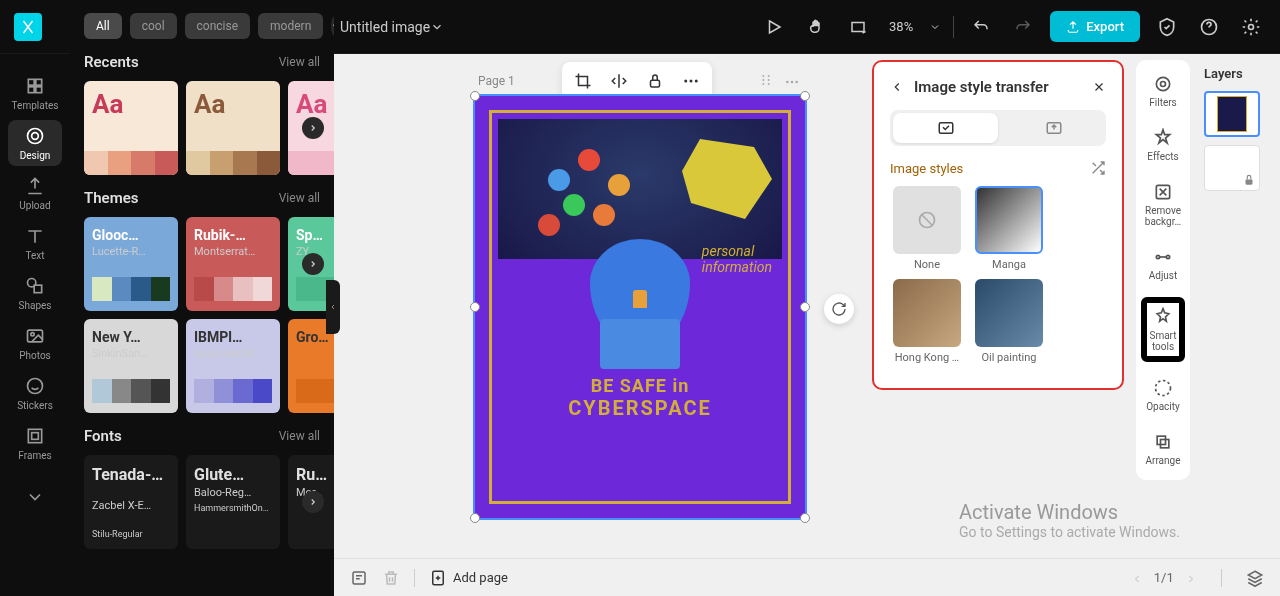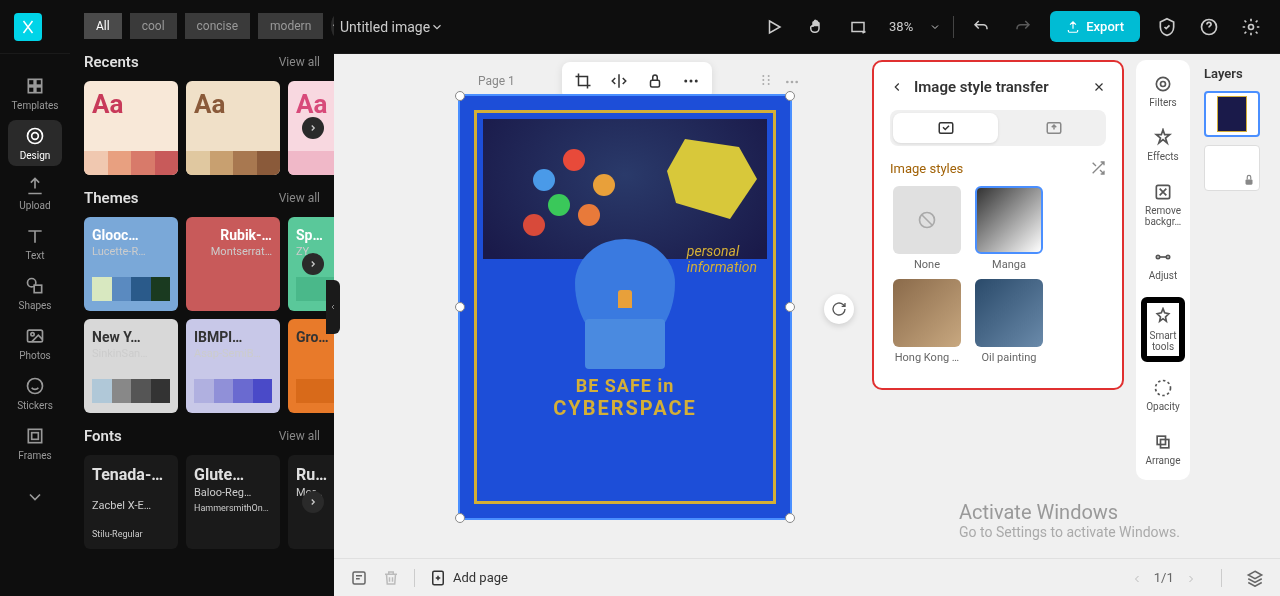--- a/index.html
+++ b/index.html
@@ -6,39 +6,39 @@
 body{width:1280px;height:596px;background:#0e0e0e;color:#e0e0e0;overflow:hidden;position:relative}
 .topbar{height:54px;background:#0e0e0e;display:flex;align-items:center;padding:0 14px;gap:0;border-bottom:1px solid #1a1a1a}
 .logo{width:28px;height:28px;background:#00d4e8;border-radius:4px;display:flex;align-items:center;justify-content:center}
 .logo svg{width:18px;height:18px}
 .leftcol{width:70px;background:#0e0e0e;position:absolute;left:0;top:54px;bottom:0;display:flex;flex-direction:column;align-items:center;padding-top:16px;gap:4px}
 .lefticon{width:54px;height:46px;display:flex;flex-direction:column;align-items:center;justify-content:center;gap:4px;border-radius:8px;color:#999;font-size:10px;cursor:pointer}
 .lefticon.active{background:#2a2a2a;color:#fff}
 .lefticon svg{width:20px;height:20px}
 .leftpanel{width:264px;background:#0e0e0e;position:absolute;left:70px;top:1px;bottom:0;padding:0 4px;overflow:hidden}
 .filterrow{display:flex;gap:8px;padding:12px 10px 10px;align-items:center}
-.chip{background:#3a3a3a;color:#999;font-size:12px;padding:6px 12px;border-radius:0;cursor:pointer}
+.chip{background:#3a3a3a;color:#999;font-size:12px;padding:6px 12px;border-radius:6px;cursor:pointer}
 .chip.active{background:#4a4a4a;color:#fff}
 .chiparrow{width:22px;height:22px;background:#2a2a2a;border-radius:50%;display:flex;align-items:center;justify-content:center;margin-left:auto}
 .section{padding:4px 10px 10px}
 .sechdr{display:flex;justify-content:space-between;align-items:center;margin-bottom:10px}
 .sechdr h3{font-size:15px;font-weight:600;color:#e0e0e0}
 .sechdr a{font-size:12px;color:#888;text-decoration:none}
 .cardrow{display:flex;gap:8px;position:relative}
 .card{width:94px;height:94px;background:#2a2a2a;border-radius:6px;overflow:hidden;flex-shrink:0;display:flex;flex-direction:column}
 .card.theme{display:flex;flex-direction:column;padding:10px 8px}
 .swatches{display:flex;height:24px;margin-top:auto}
 .swatches span{flex:1}
 .aa{font-size:26px;font-weight:700;padding:8px}
 .themename{font-size:14px;font-weight:700;margin-bottom:2px;white-space:nowrap;overflow:hidden}
 .themesub{font-size:11px;color:#ccc;white-space:nowrap;overflow:hidden}
 .nextbtn{position:absolute;right:-4px;top:50%;transform:translateY(-50%);width:22px;height:22px;background:#2a2a2a;border-radius:50%;display:flex;align-items:center;justify-content:center;z-index:5}
 .canvas{position:absolute;left:334px;right:0;top:54px;bottom:38px;background:#f0f0f0}
 .pagelabel{position:absolute;left:144px;top:20px;font-size:12px;color:#888}
-.artboard{position:absolute;left:124px;top:40px;width:334px;height:426px;background:#1d4ed8;border:2px solid #4a8fff;border-radius:2px}
+.artboard{position:absolute;left:139px;top:40px;width:334px;height:426px;background:#6d28d9;border:2px solid #4a8fff;border-radius:2px}
 .selhandle{position:absolute;width:10px;height:10px;background:#fff;border:1px solid #888;border-radius:50%}
 .h-tl{top:-5px;left:-5px}.h-tr{top:-5px;right:-5px}.h-bl{bottom:-5px;left:-5px}.h-br{bottom:-5px;right:-5px}
 .h-ml{top:50%;left:-5px;transform:translateY(-50%)}.h-mr{top:50%;right:-5px;transform:translateY(-50%)}
 .ctxtoolbar{position:absolute;left:228px;top:8px;height:38px;background:#fff;border-radius:8px;display:flex;align-items:center;padding:0 12px;gap:18px;box-shadow:0 2px 8px rgba(0,0,0,.1)}
 .ctxtoolbar svg{width:18px;height:18px;color:#333}
 .rotatebtn{position:absolute;left:490px;top:240px;width:30px;height:30px;background:#fff;border-radius:50%;display:flex;align-items:center;justify-content:center;box-shadow:0 2px 6px rgba(0,0,0,.15)}
 .poster{position:absolute;inset:14px;border:3px solid #d4af37;display:flex;flex-direction:column;align-items:center;padding:6px}
 .poster-map{width:100%;height:140px;position:relative;background:radial-gradient(ellipse 60% 90% at 50% 40%,#2a3a6a,#1a1a4a)}
 .shield{width:100px;height:110px;background:#3a7ae0;border-radius:50% 50% 50% 50%/40% 40% 60% 60%;margin-top:-20px;position:relative;display:flex;align-items:center;justify-content:center}
 .laptop{position:absolute;width:80px;height:50px;background:#4a8ae0;bottom:-20px;border-radius:4px}
@@ -283,21 +283,21 @@
         <div class="card theme" style="background: rgb(122, 168, 216); color: rgb(255, 255, 255);">
           <div class="themename">Glooc…</div>
           <div class="themesub">Lucette-R…</div>
           <div class="swatches">
             <span style="background:#d8e8c0"></span>
             <span style="background:#5a8ac0"></span>
             <span style="background:#2a5a8a"></span>
             <span style="background:#1a3a20"></span>
           </div>
         </div>
-        <div class="card theme" style="background: rgb(200, 90, 90); color: rgb(255, 255, 255); align-items: flex-end;">
+        <div class="card theme" style="background: rgb(200, 90, 90); color: rgb(255, 255, 255);">
           <div class="themename">Rubik-…</div>
           <div class="themesub">Montserrat…</div>
           <div class="swatches">
             <span style="background:#b84a4a"></span>
             <span style="background:#d88a8a"></span>
             <span style="background:#e8c0c0"></span>
             <span style="background:#f0d8d8"></span>
           </div>
         </div>
         <div class="card theme" style="background: rgb(90, 200, 154); color: rgb(255, 255, 255);">

